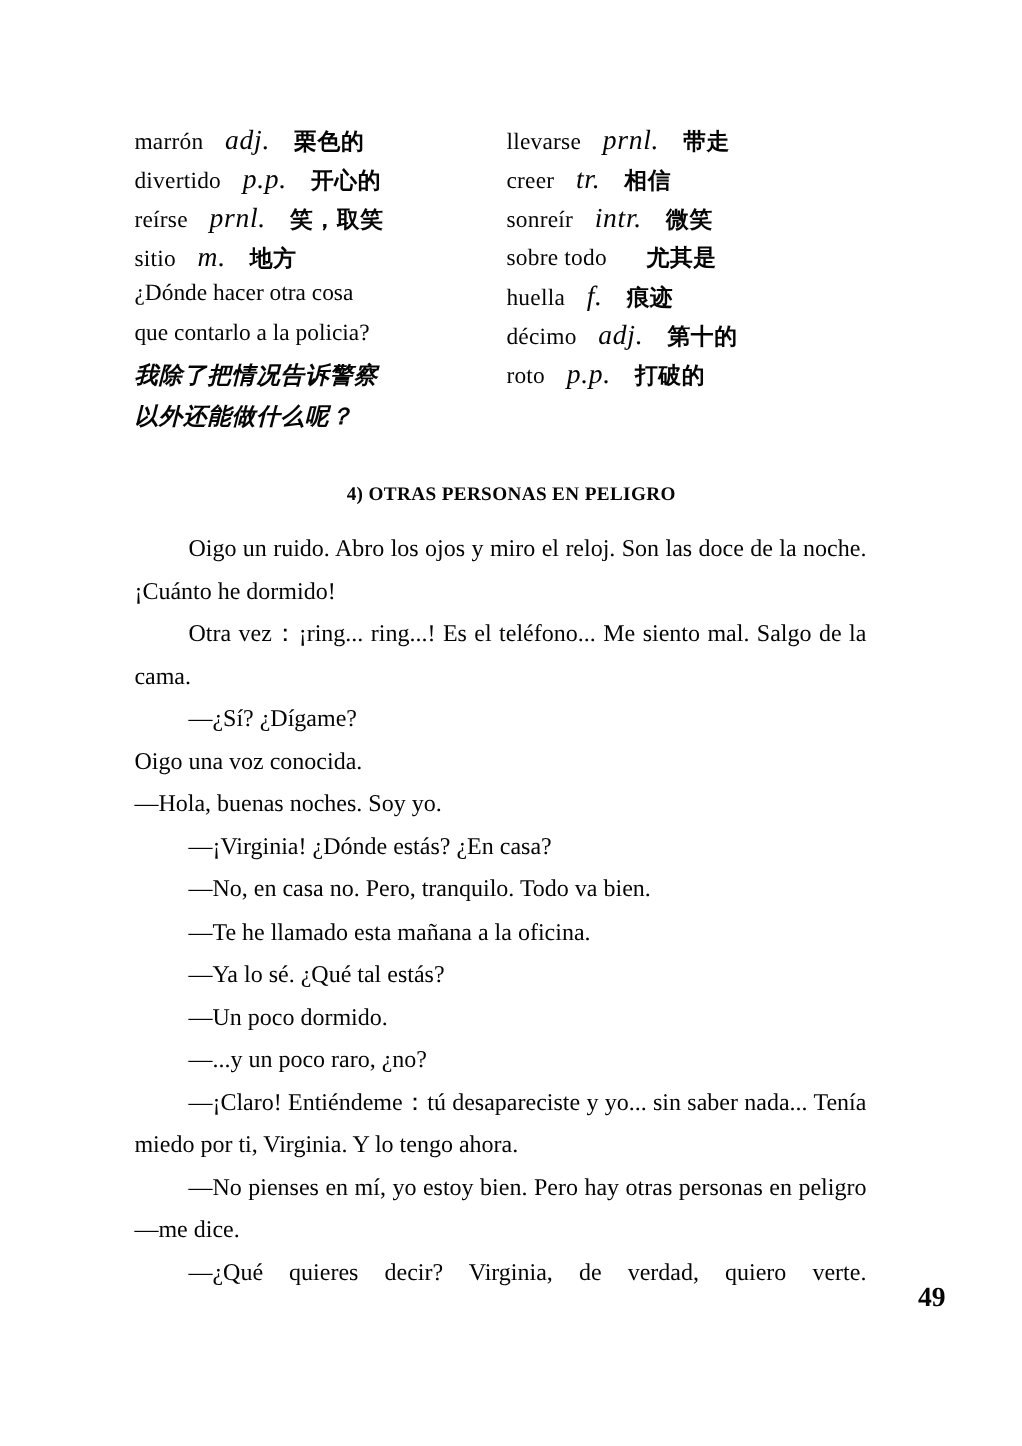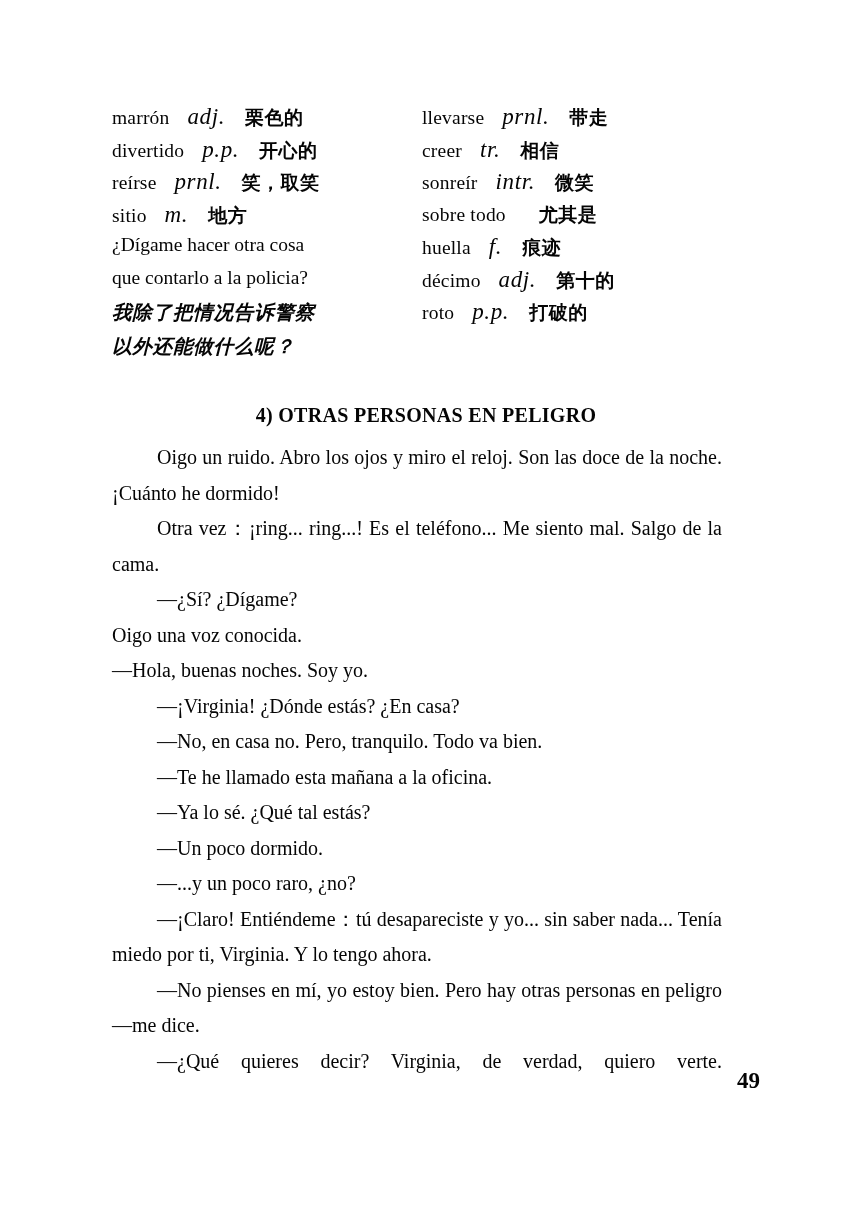--- a/index.html
+++ b/index.html
@@ -84,21 +84,21 @@
     font-style: italic;
   }
 
   
   .section-title {
     position: absolute;
     left: 0;
     top: 404px;
     width: 852px;
     text-align: center;
-    font-size: 20px;
+    font-size: 16px;
     font-weight: bold;
     letter-spacing: 0.3px;
   }
 
   
   .body {
     position: absolute;
     left: 112px;
     top: 440px;
     width: 610px;
@@ -122,21 +122,21 @@
     width: 100%;
   }
 
   
   .folio {
     position: absolute;
     left: 0;
     top: 1068px;
     width: 852px;
     text-align: right;
-    padding-right: 92px;
+    padding-right: 64px;
     box-sizing: border-box;
     font-size: 23px;
     font-weight: bold;
   }
 </style>
 </head>
 <body>
 
 <div class="page">
 
@@ -162,21 +162,21 @@
           <span class="vpos gap-lg">prnl.</span>
           <span class="vgloss gap-lg">笑，取笑</span>
         </div>
 
         <div class="ventry">
           <span class="vterm">sitio</span>
           <span class="vpos gap-lg">m.</span>
           <span class="vgloss gap-lg">地方</span>
         </div>
 
-        <div class="vline-es">¿Dígame hacer otra cosa</div>
+        <div class="vline-es">¿Dónde hacer otra cosa</div>
         <div class="vline-es">que contarlo a la policia?</div>
         <div class="vline-zh">我除了把情况告诉警察</div>
         <div class="vline-zh">以外还能做什么呢？</div>
       </div>
 
       <div class="vocab-col right">
 
         <div class="ventry">
           <span class="vterm">llevarse</span>
           <span class="vpos gap-lg">prnl.</span>

